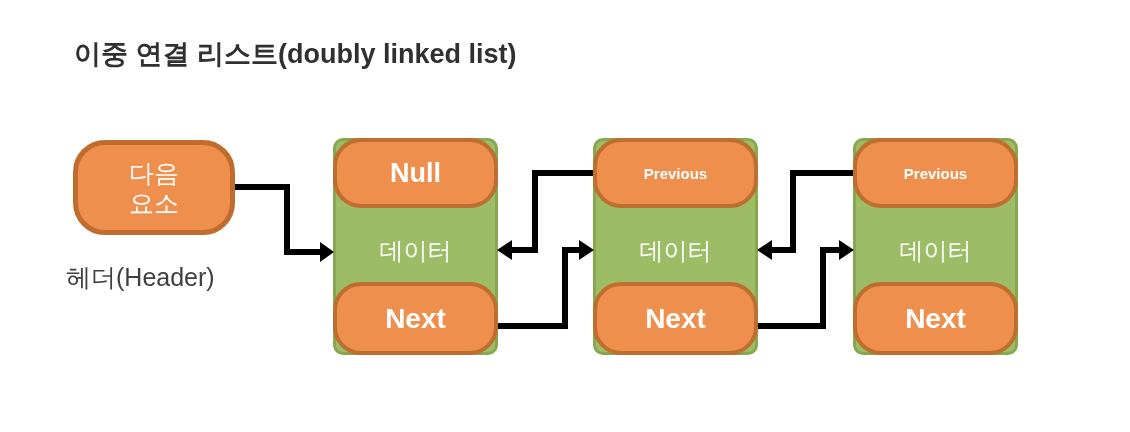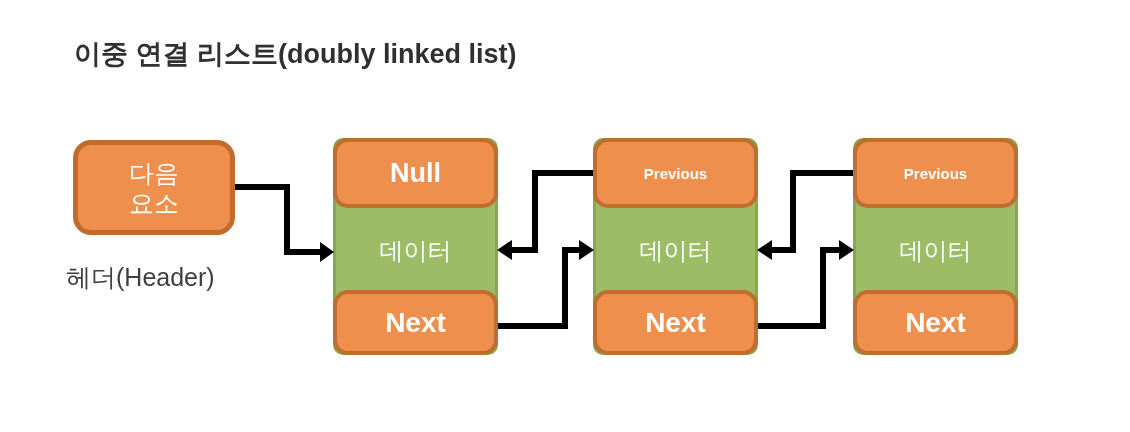--- a/index.html
+++ b/index.html
@@ -8,44 +8,44 @@
     font-family:"Liberation Sans","DejaVu Sans",sans-serif; overflow:hidden;padding-left:41px;
   }
   .title {
     position:absolute; left:74px; top:36px;
     font-size:27px; font-weight:bold; color:#303030; letter-spacing:0px;
   }
   
   .header-node {
     position:absolute; left:73px; top:140px; width:162px; height:95px;
     box-sizing:border-box; background:#EE8F4D; border:5px solid #C06C2E;
-    border-radius:18px; color:#ffffff; font-size:25px; line-height:1.2;
+    border-radius:32px; color:#ffffff; font-size:25px; line-height:1.2;
     display:flex; align-items:center; justify-content:center;
     text-align:center; white-space:pre-line;
   }
   .header-caption {
     position:absolute; left:66px; top:261px;
     font-size:25px; color:#3F3F3F;
   }
   
   .node {
     position:absolute; top:138px; width:165px; height:217px;
     box-sizing:border-box; background:#9CBD66; border:3px solid #87A750;
     border-radius:10px;
   }
   .node-1 { left:333px; } .node-2 { left:593px; } .node-3 { left:853px; }
   .cell {
     position:absolute; left:-3px; right:-3px; box-sizing:border-box;
-    background:#EE8F4D; border:4px solid #BE6E2E; border-radius:15px;
+    background:#EE8F4D; border:4px solid #BE6E2E; border-radius:28px;
     color:#ffffff; font-weight:bold;
     display:flex; align-items:center; justify-content:center;
   }
   .cell-top { top:-3px; height:70px; font-size:15px; }
   .node-1 .cell-top { font-size:27px; }
-  .cell-bottom { bottom:-3px; height:65px; font-size:28px; }
+  .cell-bottom { bottom:-3px; height:73px; font-size:28px; }
   .cell-middle {
     position:absolute; left:0; right:0; top:69px; bottom:60px;
     color:#ffffff; font-size:24px;
     display:flex; align-items:center; justify-content:center;
   }
   .arrow-layer { position:absolute; left:0; top:0; width:1130px; height:432px; }
   .arrow-layer path { stroke:#000000; stroke-width:6; fill:none; }
   .arrow-layer polygon { fill:#000000; }
 </style>
 </head>

